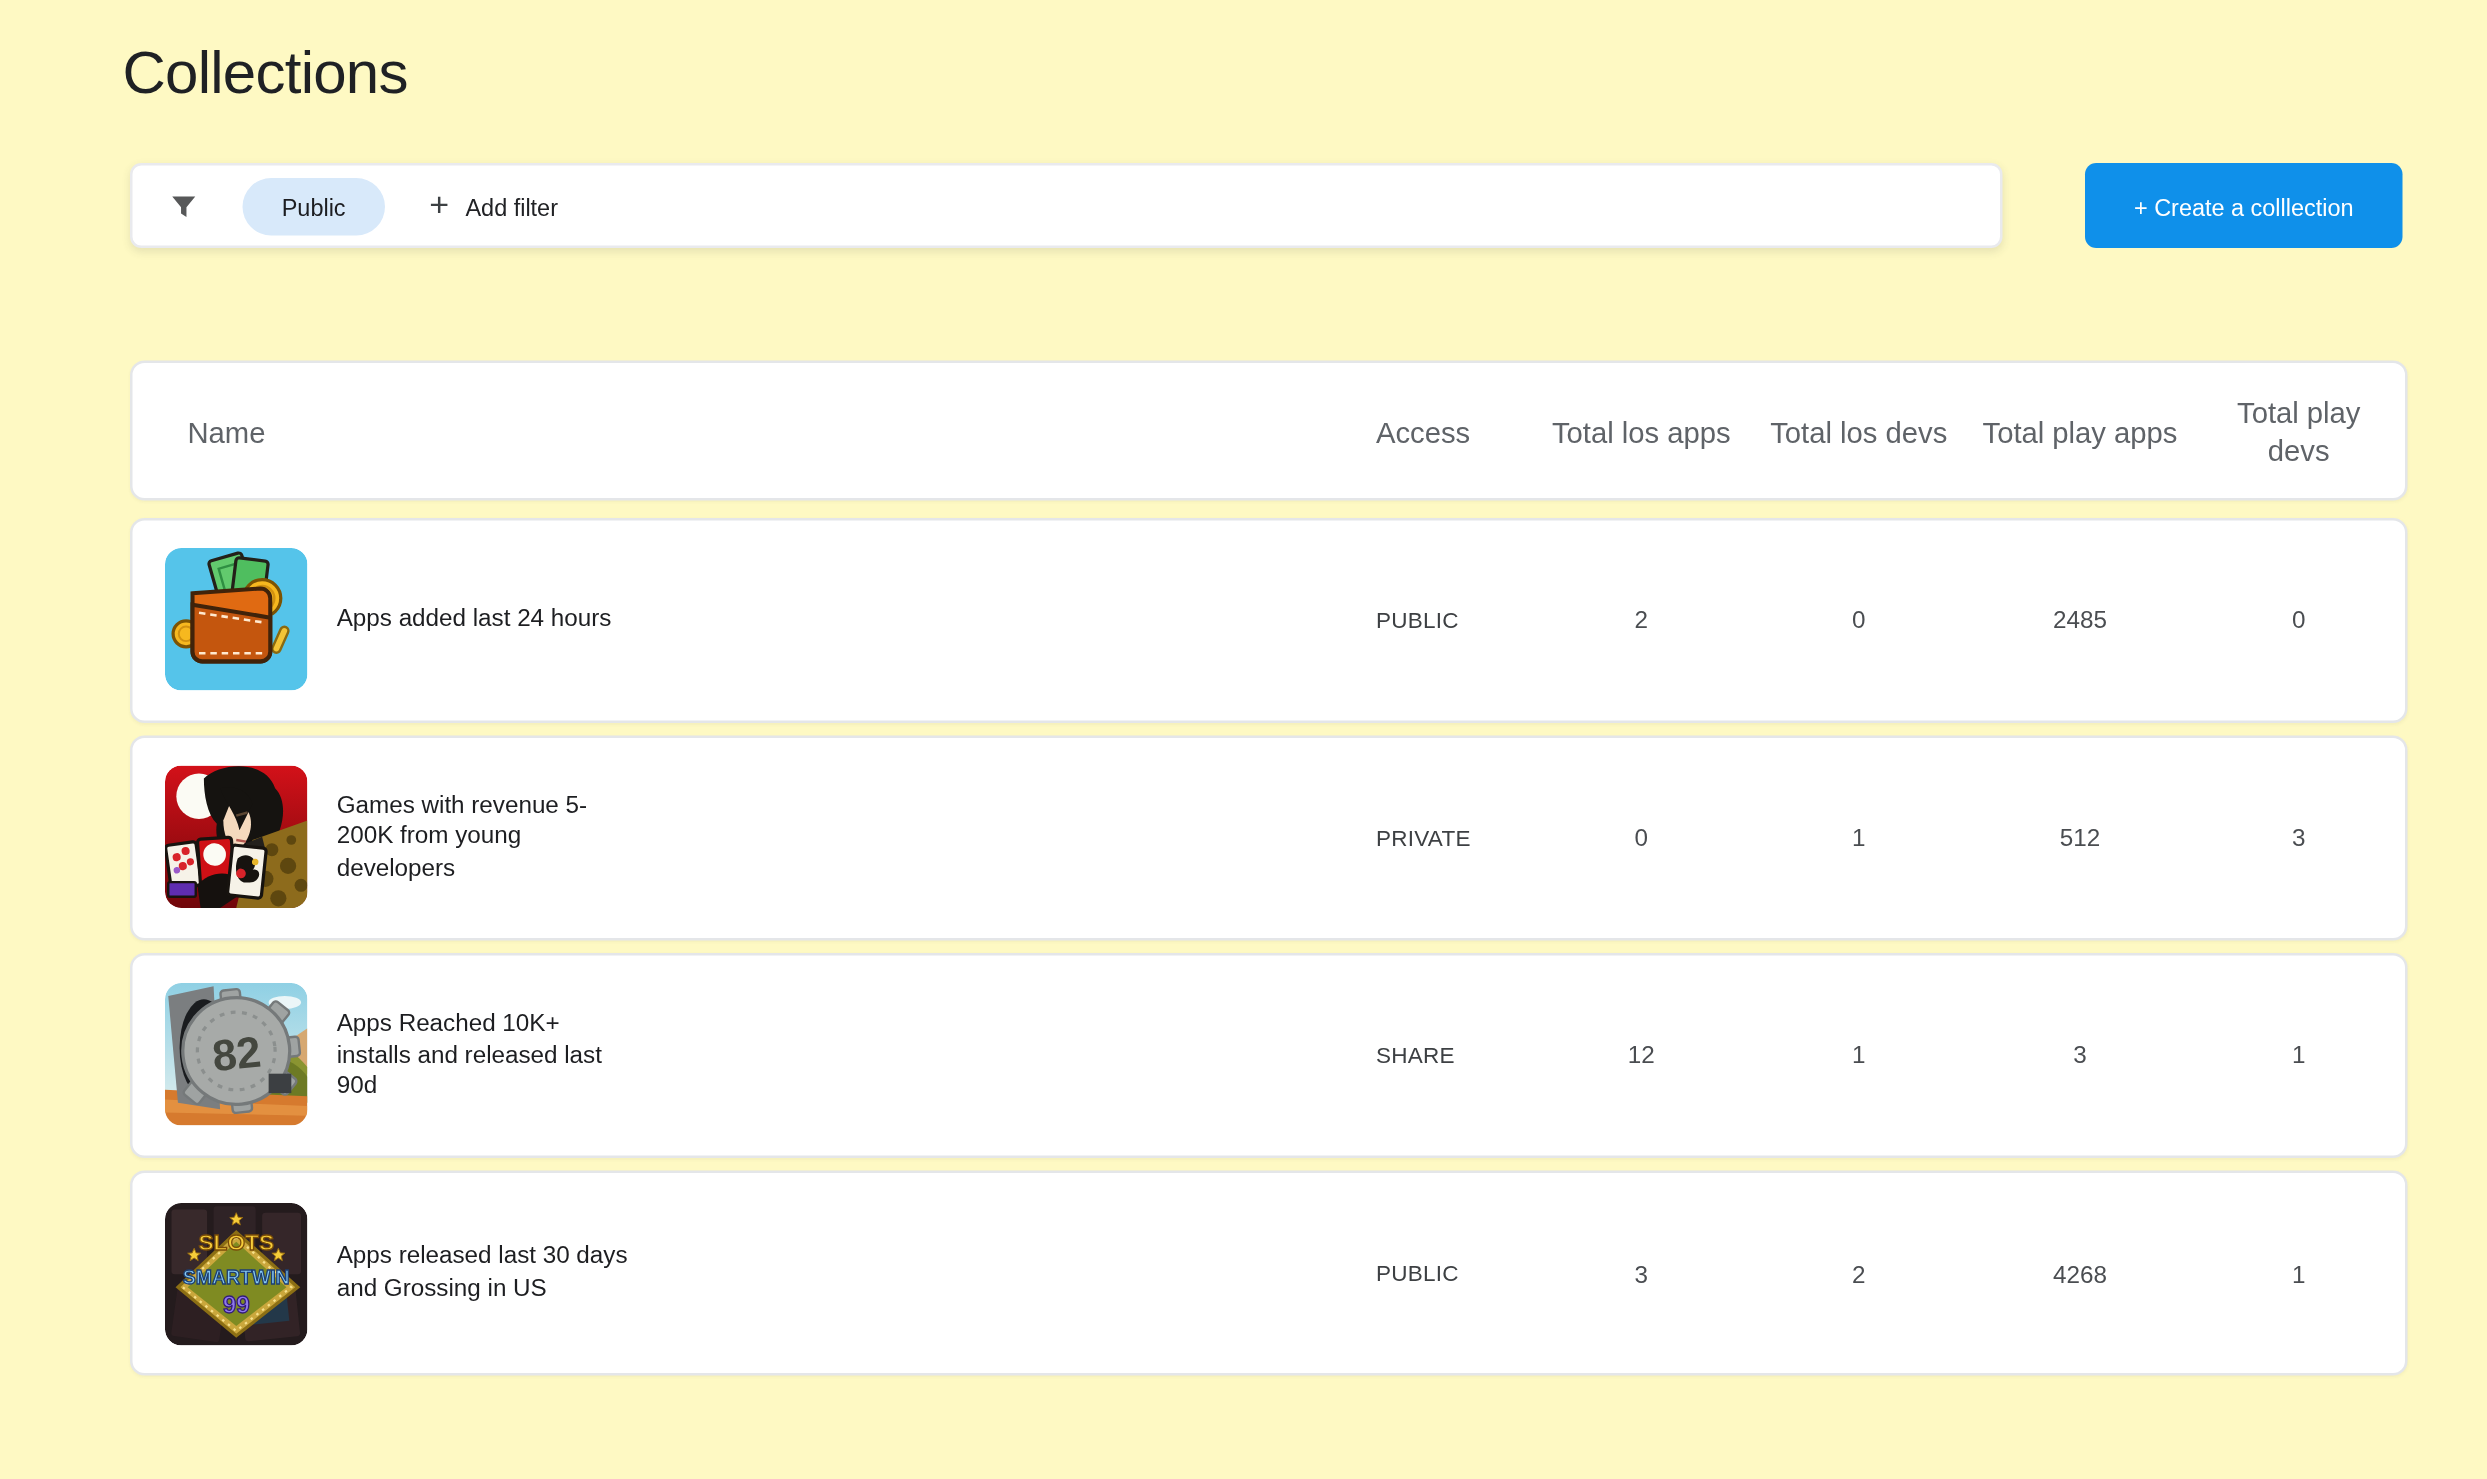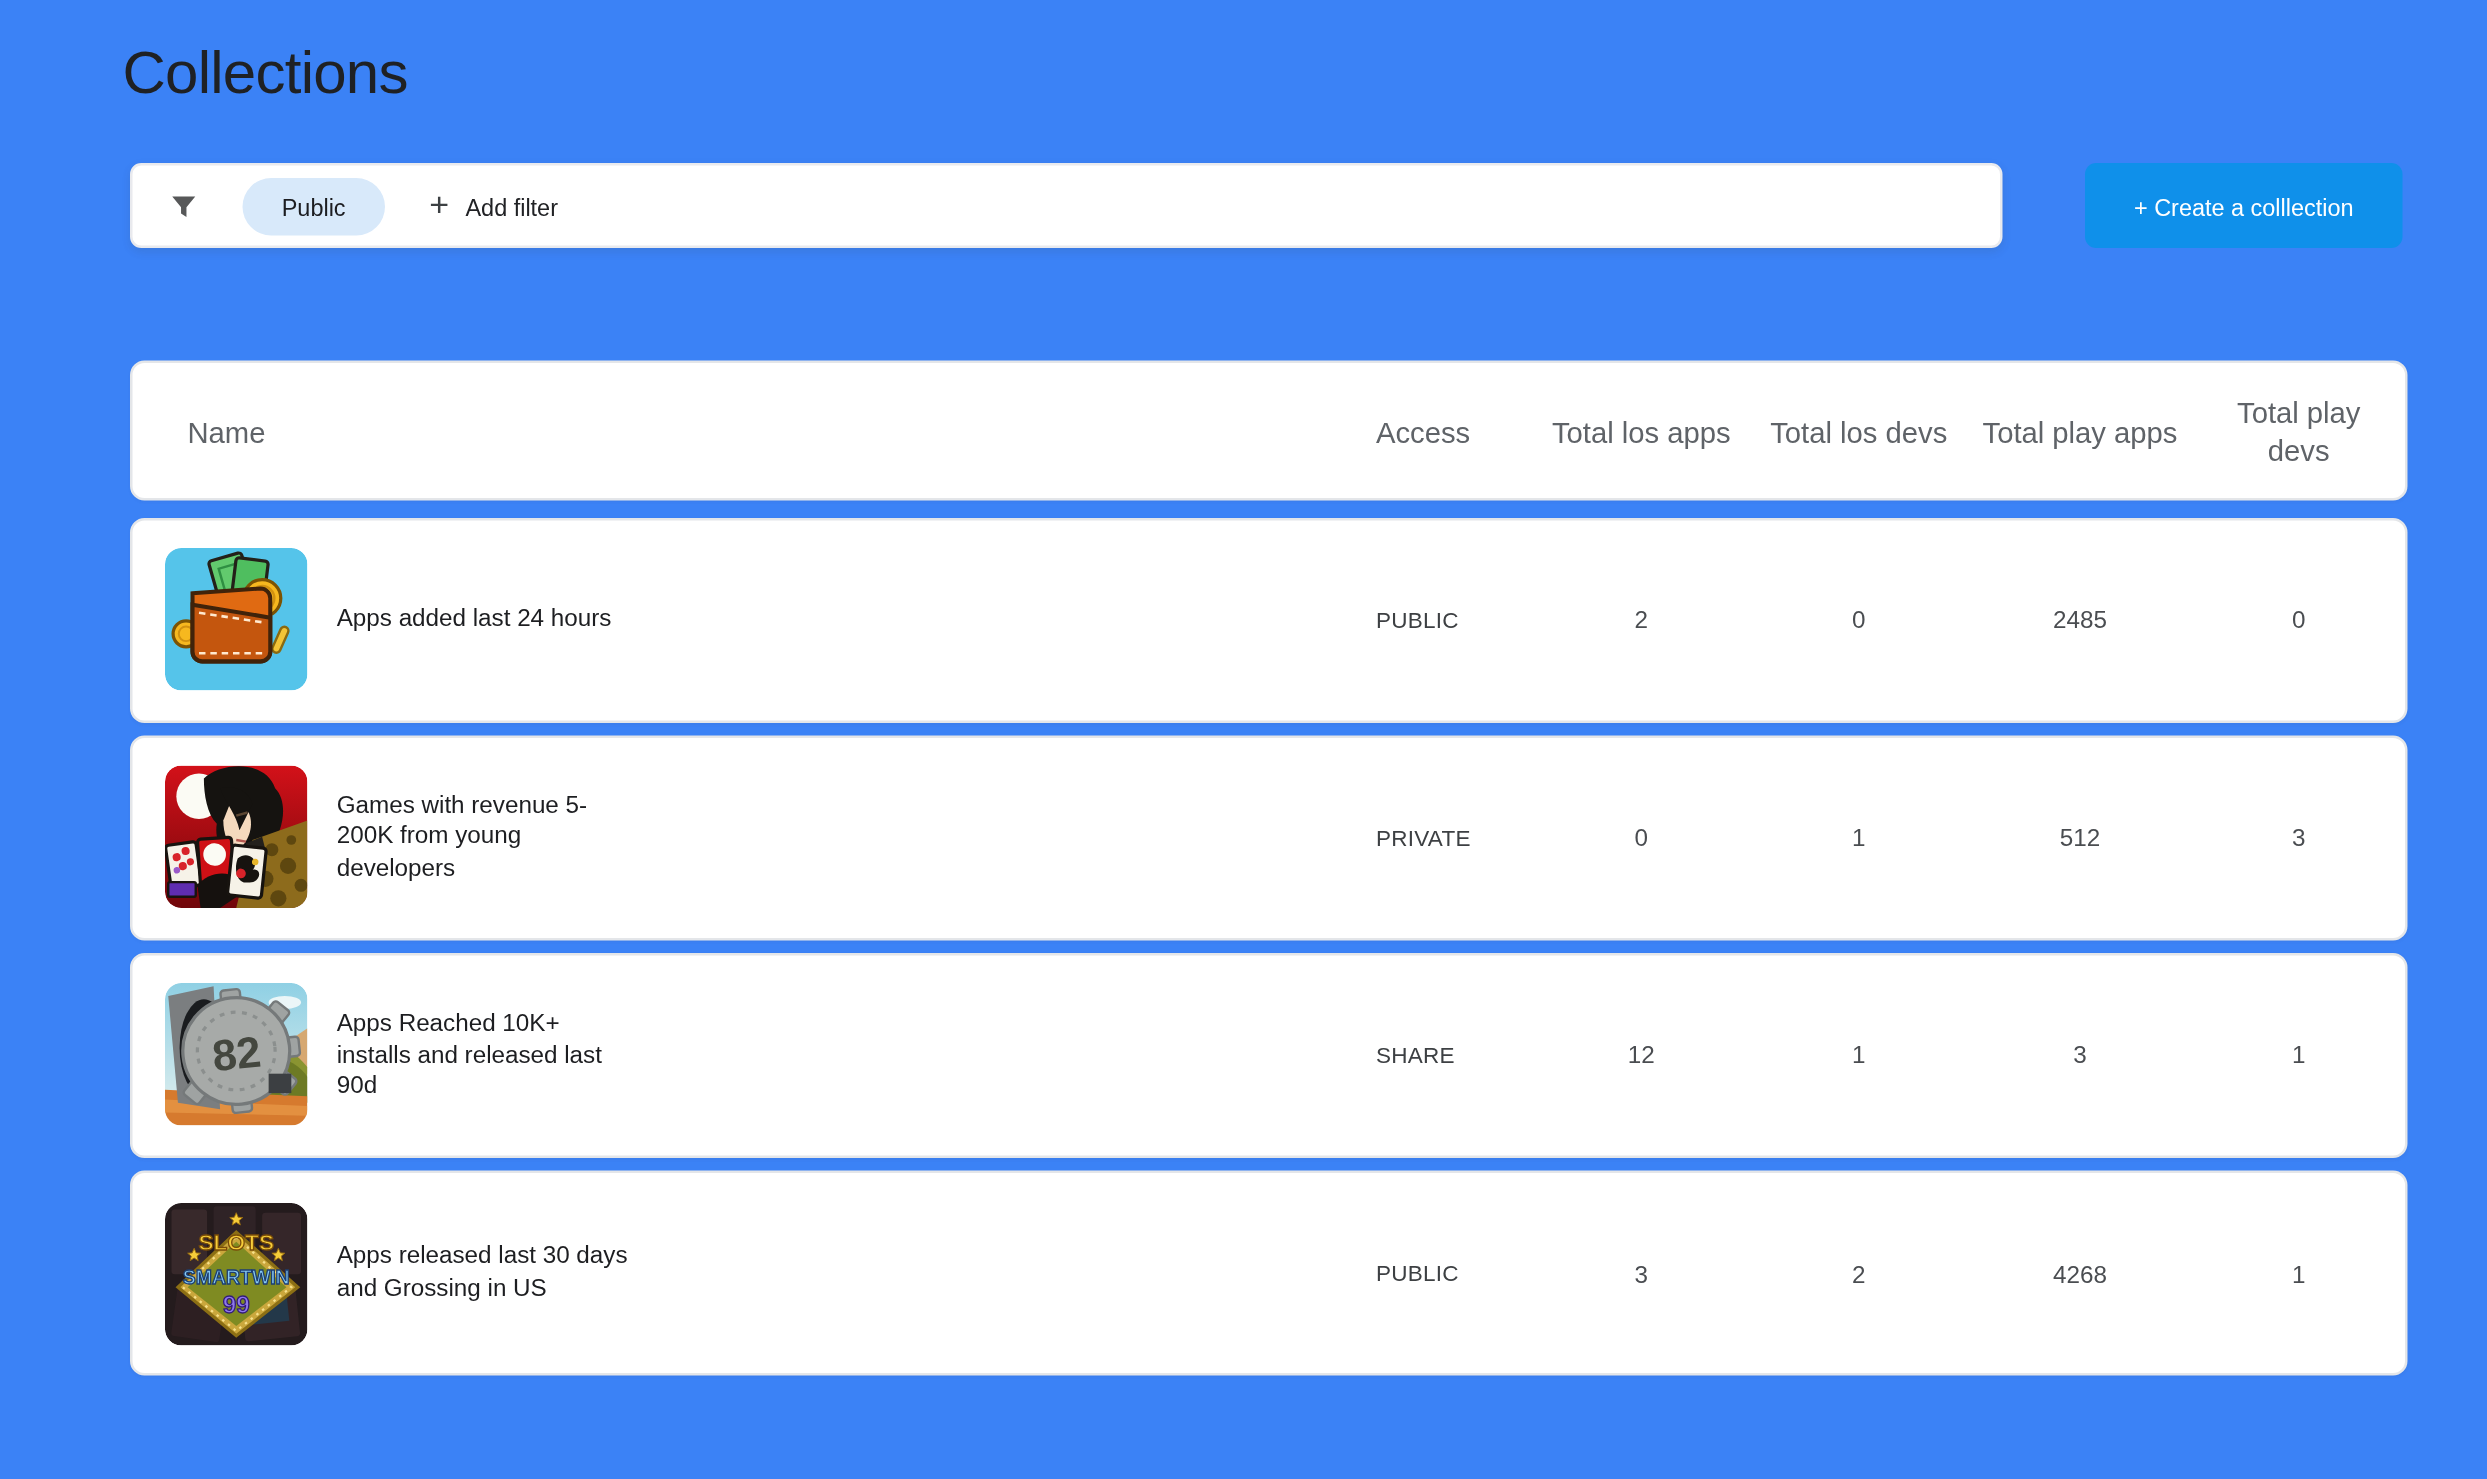--- a/index.html
+++ b/index.html
@@ -1,18 +1,18 @@
 <!DOCTYPE html>
 <html style="font-size:10.4px"><head>
 <meta charset="utf-8">
 <style>
   * { margin:0; padding:0; box-sizing:border-box; }
   html,body { width:2487px; height:1479px; }
   body { font-family:"Liberation Sans","DejaVu Sans",sans-serif; background:#f5f6f8; }
-  .viewport { width:2487px; height:1479px; overflow:hidden; background:#3b82f6; }
+  .viewport { width:2487px; height:1479px; overflow:hidden; background:#fef9c3; }
   .page { width:995px; height:592px; transform:scale(2.5); transform-origin:0 0; position:relative; }
 
   .page-title { font-size:24px; font-weight:400; letter-spacing:-0.3px; color:#1f2124;
                 margin:38px 0 0 49px; }
 
   .toolbar-row { display:flex; align-items:flex-start; margin:22px 34px 0 52px; }
   .filter-bar { width:749px; height:34px; background:#ffffff; border:0.6px solid #e9eaee;
                 border-radius:4.5px; box-shadow:0 1.3px 3.2px rgba(60,64,67,.12);
                 display:flex; align-items:center; padding-left:14.2px; }
   .funnel { width:13px; height:13px; flex:none; }

